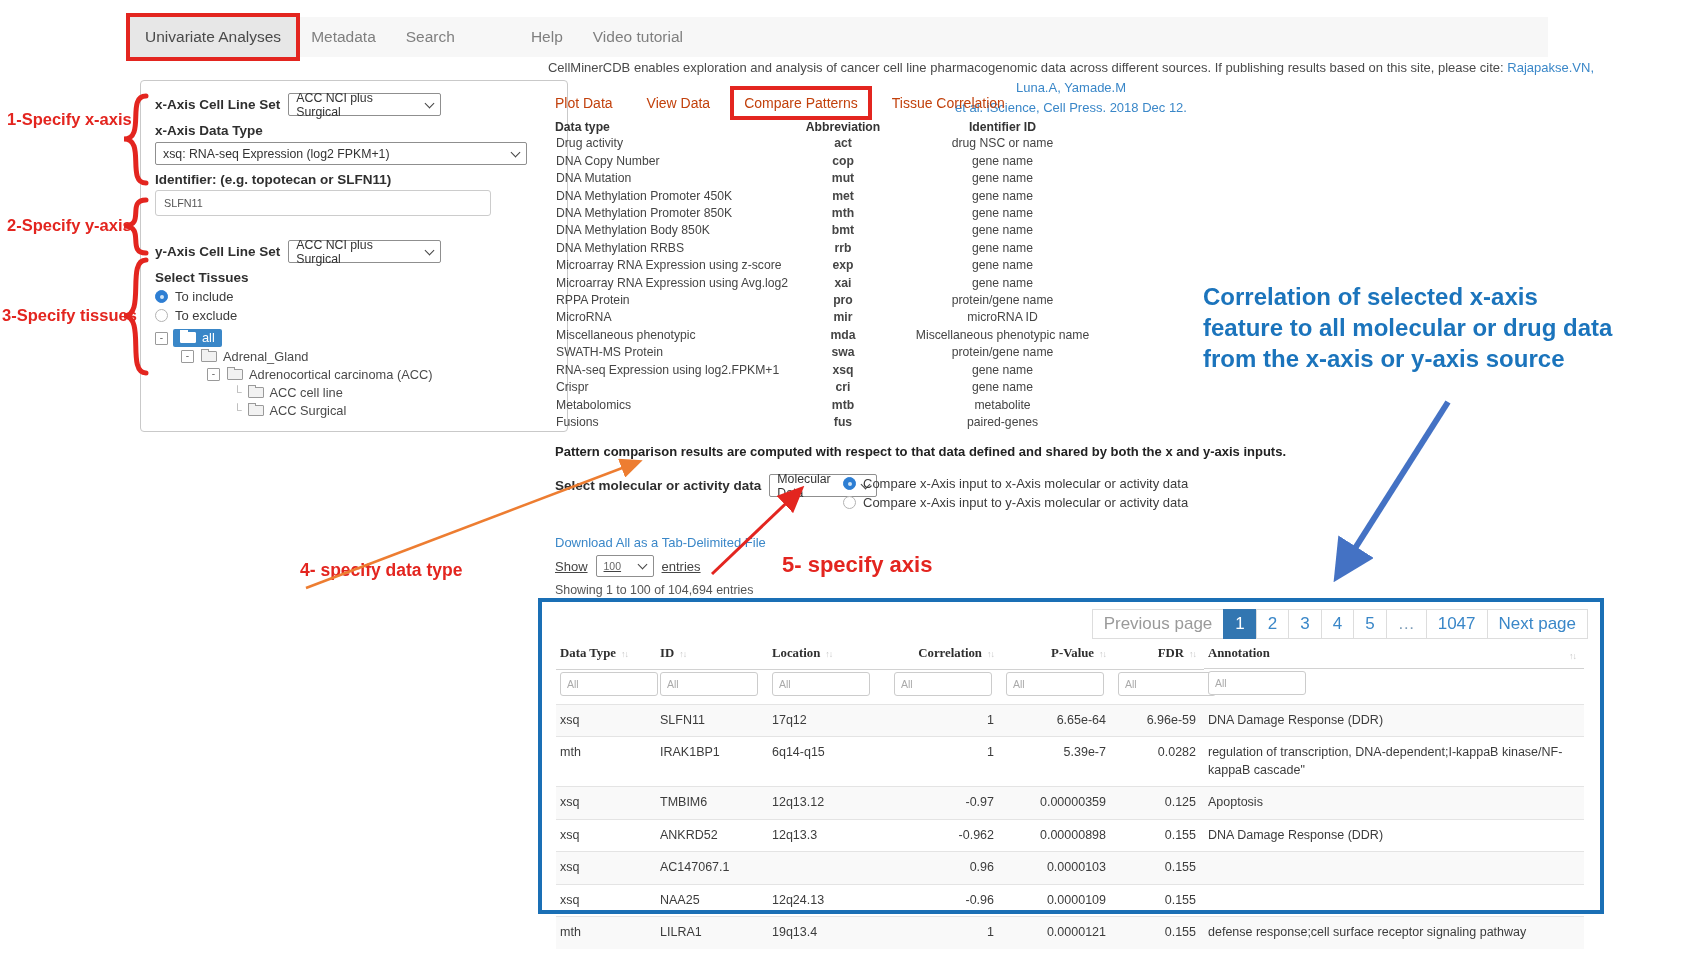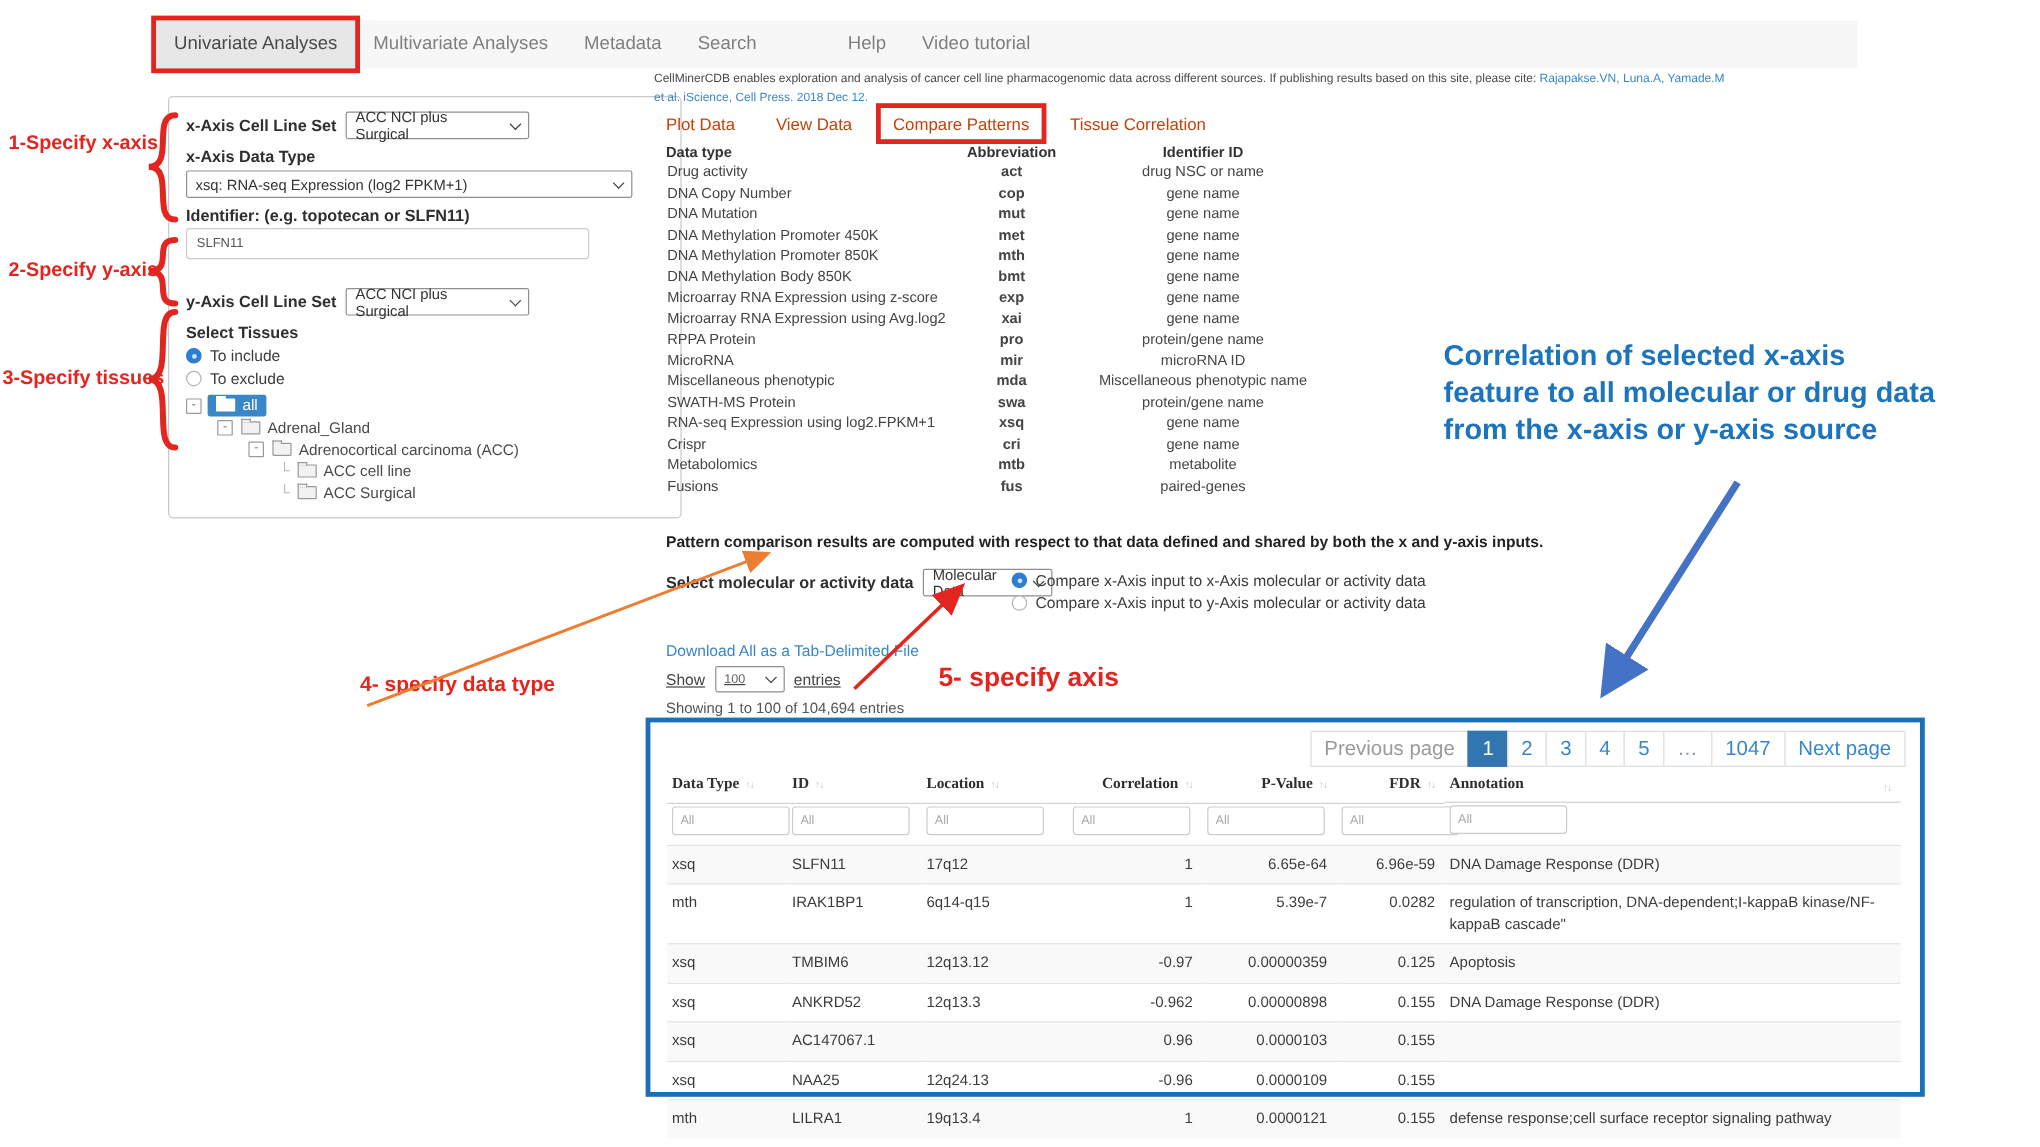--- a/index.html
+++ b/index.html
@@ -32,21 +32,21 @@
   .tree-row{display:flex;align-items:center;height:18px;cursor:pointer;}
   .toggle{width:11px;height:11px;border:1px solid #9a9a9a;background:#fff;font-size:10px;line-height:9px;text-align:center;color:#666;display:inline-block;margin-right:5px;flex:none;border-radius:1px;}
   .elbow{color:#b5b5b5;font-size:12px;margin-right:4px;flex:none;}
   .folder{width:14px;height:9px;border:1px solid #9a9a9a;border-radius:1px;background:#f2f2f2;position:relative;display:inline-block;margin:0 6px 0 2px;flex:none;}
   .folder::before{content:'';position:absolute;top:-3px;left:-1px;width:6px;height:2px;border:1px solid #9a9a9a;border-bottom:none;background:#f2f2f2;}
   .chip{display:inline-flex;align-items:center;background:#3a87c8;color:#fff;padding:1px 7px 2px 5px;border-radius:2px;}
   .chip .folder{background:#fff;border-color:#fff;}
   .chip .folder::before{background:#fff;border-color:#fff;}
 
   
-  #desc{left:545px;top:58px;width:1052px;font-size:10px;color:#4a4a4a;line-height:1.55;}
+  #desc{left:545px;top:58px;width:1052px;text-align:center;font-size:13px;color:#4a4a4a;line-height:1.55;}
   .lnk{color:#3a87c8;cursor:pointer;text-decoration:none;}
   #tabs{left:555px;top:95px;display:flex;align-items:center;gap:34px;font-size:14px;color:#c2410c;}
   .tab{cursor:pointer;white-space:nowrap;}
   .tab.boxed{border:4px solid #e3251f;padding:5px 10px;margin:-9px -14px;}
 
   
   #dtt{left:555px;top:120px;border-collapse:collapse;font-size:12.2px;color:#454545;}
   #dtt th{font-weight:bold;color:#333;text-align:left;padding:0;}
   #dtt th.dt-c1,#dtt th.dt-c2{text-align:center;}
   #dtt td,#dtt th{height:15.4px;line-height:15.4px;white-space:nowrap;}
@@ -94,21 +94,20 @@
   #lbl4{left:300px;top:560px;font-size:17.5px;}
   #lbl5{left:782px;top:552px;font-size:22px;}
   #blue-note{left:1203px;top:281px;width:420px;font-size:24px;font-weight:bold;color:#1b74bc;line-height:31px;}
   #overlay{left:0;top:0;width:1700px;height:956px;pointer-events:none;z-index:40;}
 </style>
 </head>
 <body>
 
 <div id="nav" class="abs">
     <div class="nav-item active">Univariate Analyses</div>
-    <div class="nav-item">Multivariate Analyses</div>
     <div class="nav-item">Metadata</div>
     <div class="nav-item">Search</div>
     <div class="nav-item gap">Help</div>
     <div class="nav-item">Video tutorial</div>
   </div>
 
 <div id="lbl1" class="red-label">1-Specify x-axis</div>
 <div id="lbl2" class="red-label">2-Specify y-axis</div>
 <div id="lbl3" class="red-label">3-Specify tissues</div>
 <div id="lbl4" class="red-label">4- specify data type</div>
@@ -217,20 +216,25 @@
         <td class="dt-c2">gene name</td>
       </tr>
       <tr>
         <td class="dt-c0">DNA Methylation Promoter 850K</td>
         <td class="dt-c1">mth</td>
         <td class="dt-c2">gene name</td>
       </tr>
       <tr>
         <td class="dt-c0">DNA Methylation Body 850K</td>
         <td class="dt-c1">bmt</td>
+        <td class="dt-c2">gene name</td>
+      </tr>
+      <tr>
+        <td class="dt-c0">DNA Methylation RRBS</td>
+        <td class="dt-c1">rrb</td>
         <td class="dt-c2">gene name</td>
       </tr>
       <tr>
         <td class="dt-c0">Microarray RNA Expression using z-score</td>
         <td class="dt-c1">exp</td>
         <td class="dt-c2">gene name</td>
       </tr>
       <tr>
         <td class="dt-c0">Microarray RNA Expression using Avg.log2</td>
         <td class="dt-c1">xai</td>

